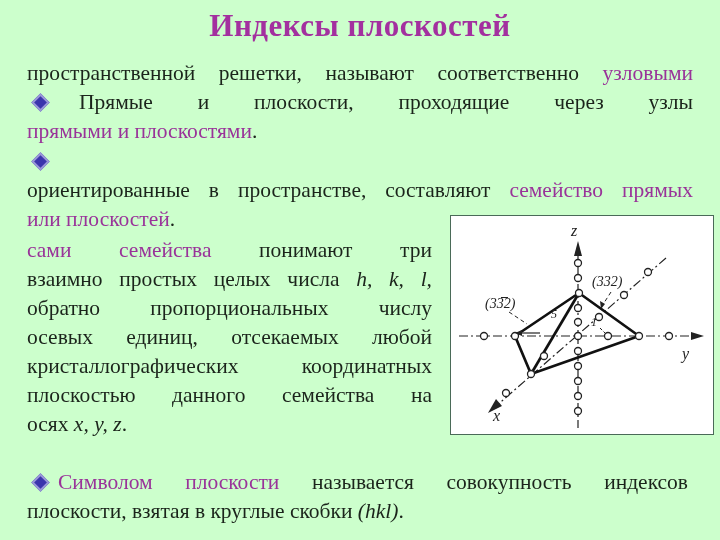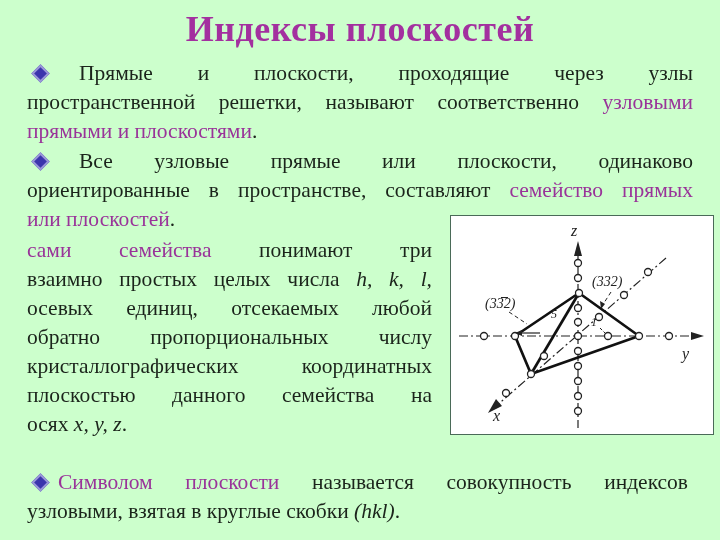--- a/index.html
+++ b/index.html
@@ -3,21 +3,21 @@
 <meta charset="utf-8">
 <style>
   html,body{margin:0;padding:0;}
   body{
     width:720px;height:540px;position:relative;overflow:hidden;
     background:#ccffcc;
     font-family:"Liberation Serif","DejaVu Serif",serif;
   }
   .title{
     position:absolute;left:0;top:8px;width:720px;
-    text-align:center;font-size:36px;font-weight:bold;
+    text-align:center;font-size:31px;font-weight:bold;
     color:#a3309f;letter-spacing:0.5px;
   }
   .para{position:absolute;font-size:21.5px;color:#1b241b;}
   .p1{left:27px;top:59px;width:666px;}
   .p2{left:27px;top:147px;width:666px;}
   .p3{left:27px;top:236px;width:405px;}
   .p4{left:27px;top:468px;width:661px;}
   .line{
     text-align:justify;line-height:29px;height:29px;overflow:hidden;
     white-space:normal;
@@ -39,41 +39,41 @@
   }
   svg text{font-family:"Liberation Serif","DejaVu Serif",serif;}
 </style>
 </head>
 <body>
 
 <div class="title">Индексы плоскостей</div>
 
 <div id="content">
     <div class="para p1">
+      <div class="line j"><span>пространственной решетки, называют соответственно </span><span class="hl">узловыми</span></div>
       <div class="line j"><span class="bullet"></span><span class="tab wide"></span><span>Прямые и плоскости, проходящие через узлы</span></div>
-      <div class="line j"><span>пространственной решетки, называют соответственно </span><span class="hl">узловыми</span></div>
       <div class="line last"><span class="hl">прямыми и плоскостями</span><span>.</span></div>
     </div>
     <div class="para p2">
-      <div class="line j"><span class="bullet"></span><span class="tab wide"></span><span>Все узловые прямые или плоскости, одинаково</span></div>
+      <div class="line j"><span class="bullet"></span><span class="tab wide"></span></div>
       <div class="line j"><span>ориентированные в пространстве, составляют </span><span class="hl">семейство прямых</span></div>
       <div class="line last"><span class="hl">или плоскостей</span><span>.</span></div>
     </div>
     <div class="para p3">
       <div class="line j"><span class="hl">сами семейства</span><span> понимают три</span></div>
       <div class="line j"><span>взаимно простых целых числа </span><span class="it">h, k, l,</span></div>
+      <div class="line j"><span>обратно пропорциональных числу</span></div>
       <div class="line j"><span>осевых единиц, отсекаемых любой</span></div>
-      <div class="line j"><span>обратно пропорциональных числу</span></div>
       <div class="line j"><span>кристаллографических координатных</span></div>
       <div class="line j"><span>плоскостью данного семейства на</span></div>
       <div class="line last"><span>осях </span><span class="it">x, y, z</span><span>.</span></div>
     </div>
     <div class="para p4">
       <div class="line j"><span class="bullet"></span><span class="tab narrow"></span><span class="hl">Символом плоскости</span><span> называется совокупность индексов</span></div>
-      <div class="line last"><span>узловыми, взятая в круглые скобки </span><span class="it">(hkl)</span><span>.</span></div>
+      <div class="line last"><span>плоскости, взятая в круглые скобки </span><span class="it">(hkl)</span><span>.</span></div>
     </div>
   </div>
 
 <div class="diagram">
   <svg width="262" height="218" viewBox="0 0 262 218">
 
     <line x1="127" y1="34" x2="127" y2="212" stroke="#222" stroke-width="1.2" stroke-dasharray="9 3 2 3"></line>
     <polygon points="123,40 131,40 127,25" fill="#222"></polygon>
     <line x1="8" y1="120" x2="243" y2="120" stroke="#222" stroke-width="1.2" stroke-dasharray="9 3 2 3"></line>
     <polygon points="240,116 240,124 253,120" fill="#222"></polygon>

